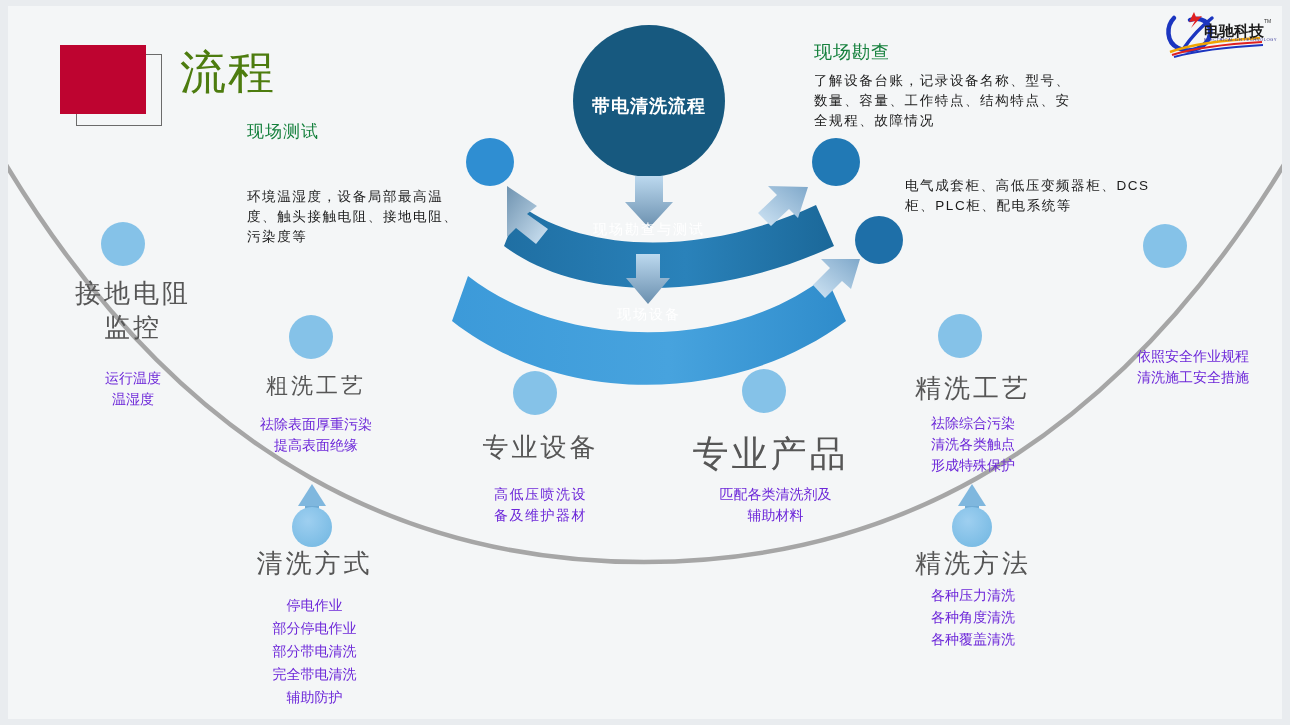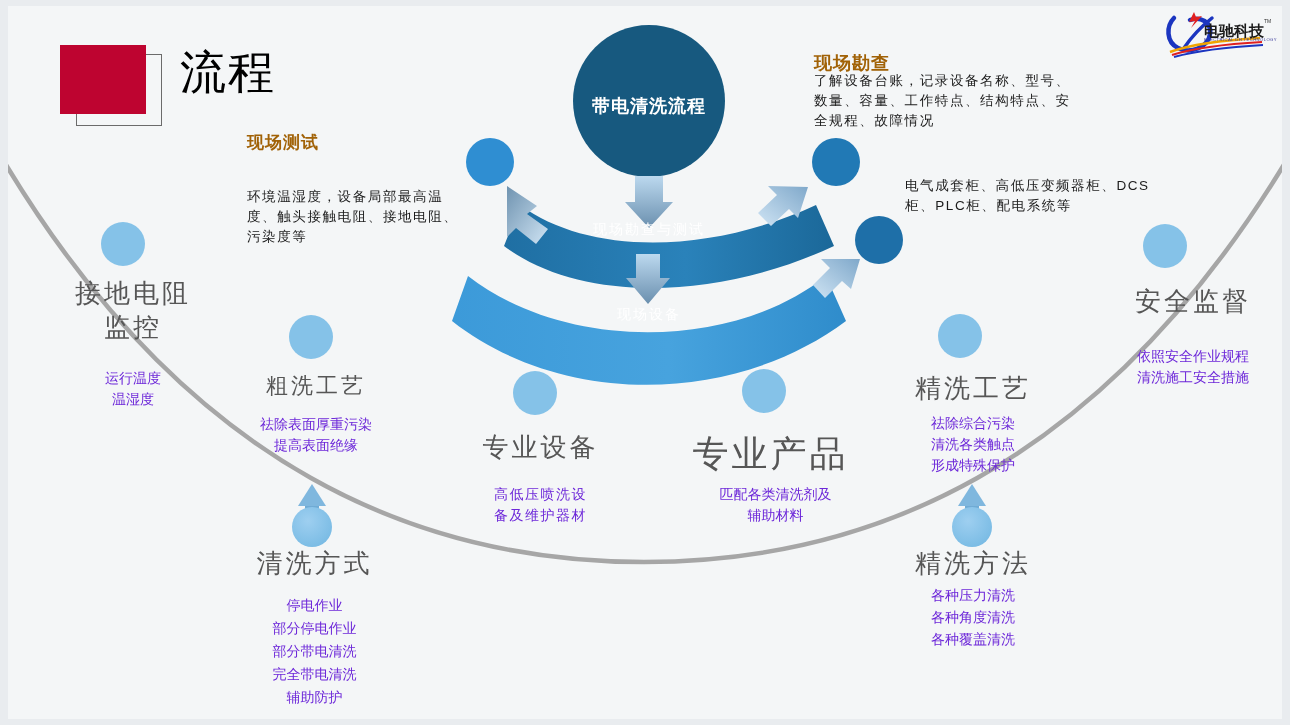--- a/index.html
+++ b/index.html
@@ -23,32 +23,31 @@
     background:#f4f6f7;
   }
   .title-square{
     position:absolute;left:52px;top:39px;
     width:86px;height:69px;
     background:#be0430;
   }
   .title-text{
     position:absolute;left:172px;top:40px;
     font-size:46px;line-height:52px;
-    color:#000000;
+    color:#4d7c0f;
     font-weight:400;
     letter-spacing:2px;
     white-space:nowrap;
   }
   
   .head-bold{
     position:absolute;
-    font-weight:bold;
-    color:#a16207;
-    white-space:nowrap;
-    margin-top:11px;
+    font-weight:normal;
+    color:#15803d;
+    white-space:nowrap;
   }
   .body-mono{
     position:absolute;
     color:#1b1b1b;
     letter-spacing:1.6px;
     line-height:20px;
     font-size:13.5px;
   }
   .node-title{
     position:absolute;
@@ -253,19 +252,18 @@
     <div>形成特殊保护</div>
   </div>
 
   <div class="node-title" style="left:884px;top:540px;width:162px;text-align:center;font-size:26px;">精洗方法</div>
   <div class="node-sub" style="left:884px;top:578px;width:162px;line-height:22px;">
     <div>各种压力清洗</div>
     <div>各种角度清洗</div>
     <div>各种覆盖清洗</div>
   </div>
 
-  <div class="node-title" style="left:1100px;top:278px;width:170px;text-align:center;font-size:26px;">安全监督</div>
   <div class="node-sub" style="left:1095px;top:340px;width:180px;">
     <div>依照安全作业规程</div>
     <div>清洗施工安全措施</div>
   </div>
 
 </div>
 
 </body></html>

